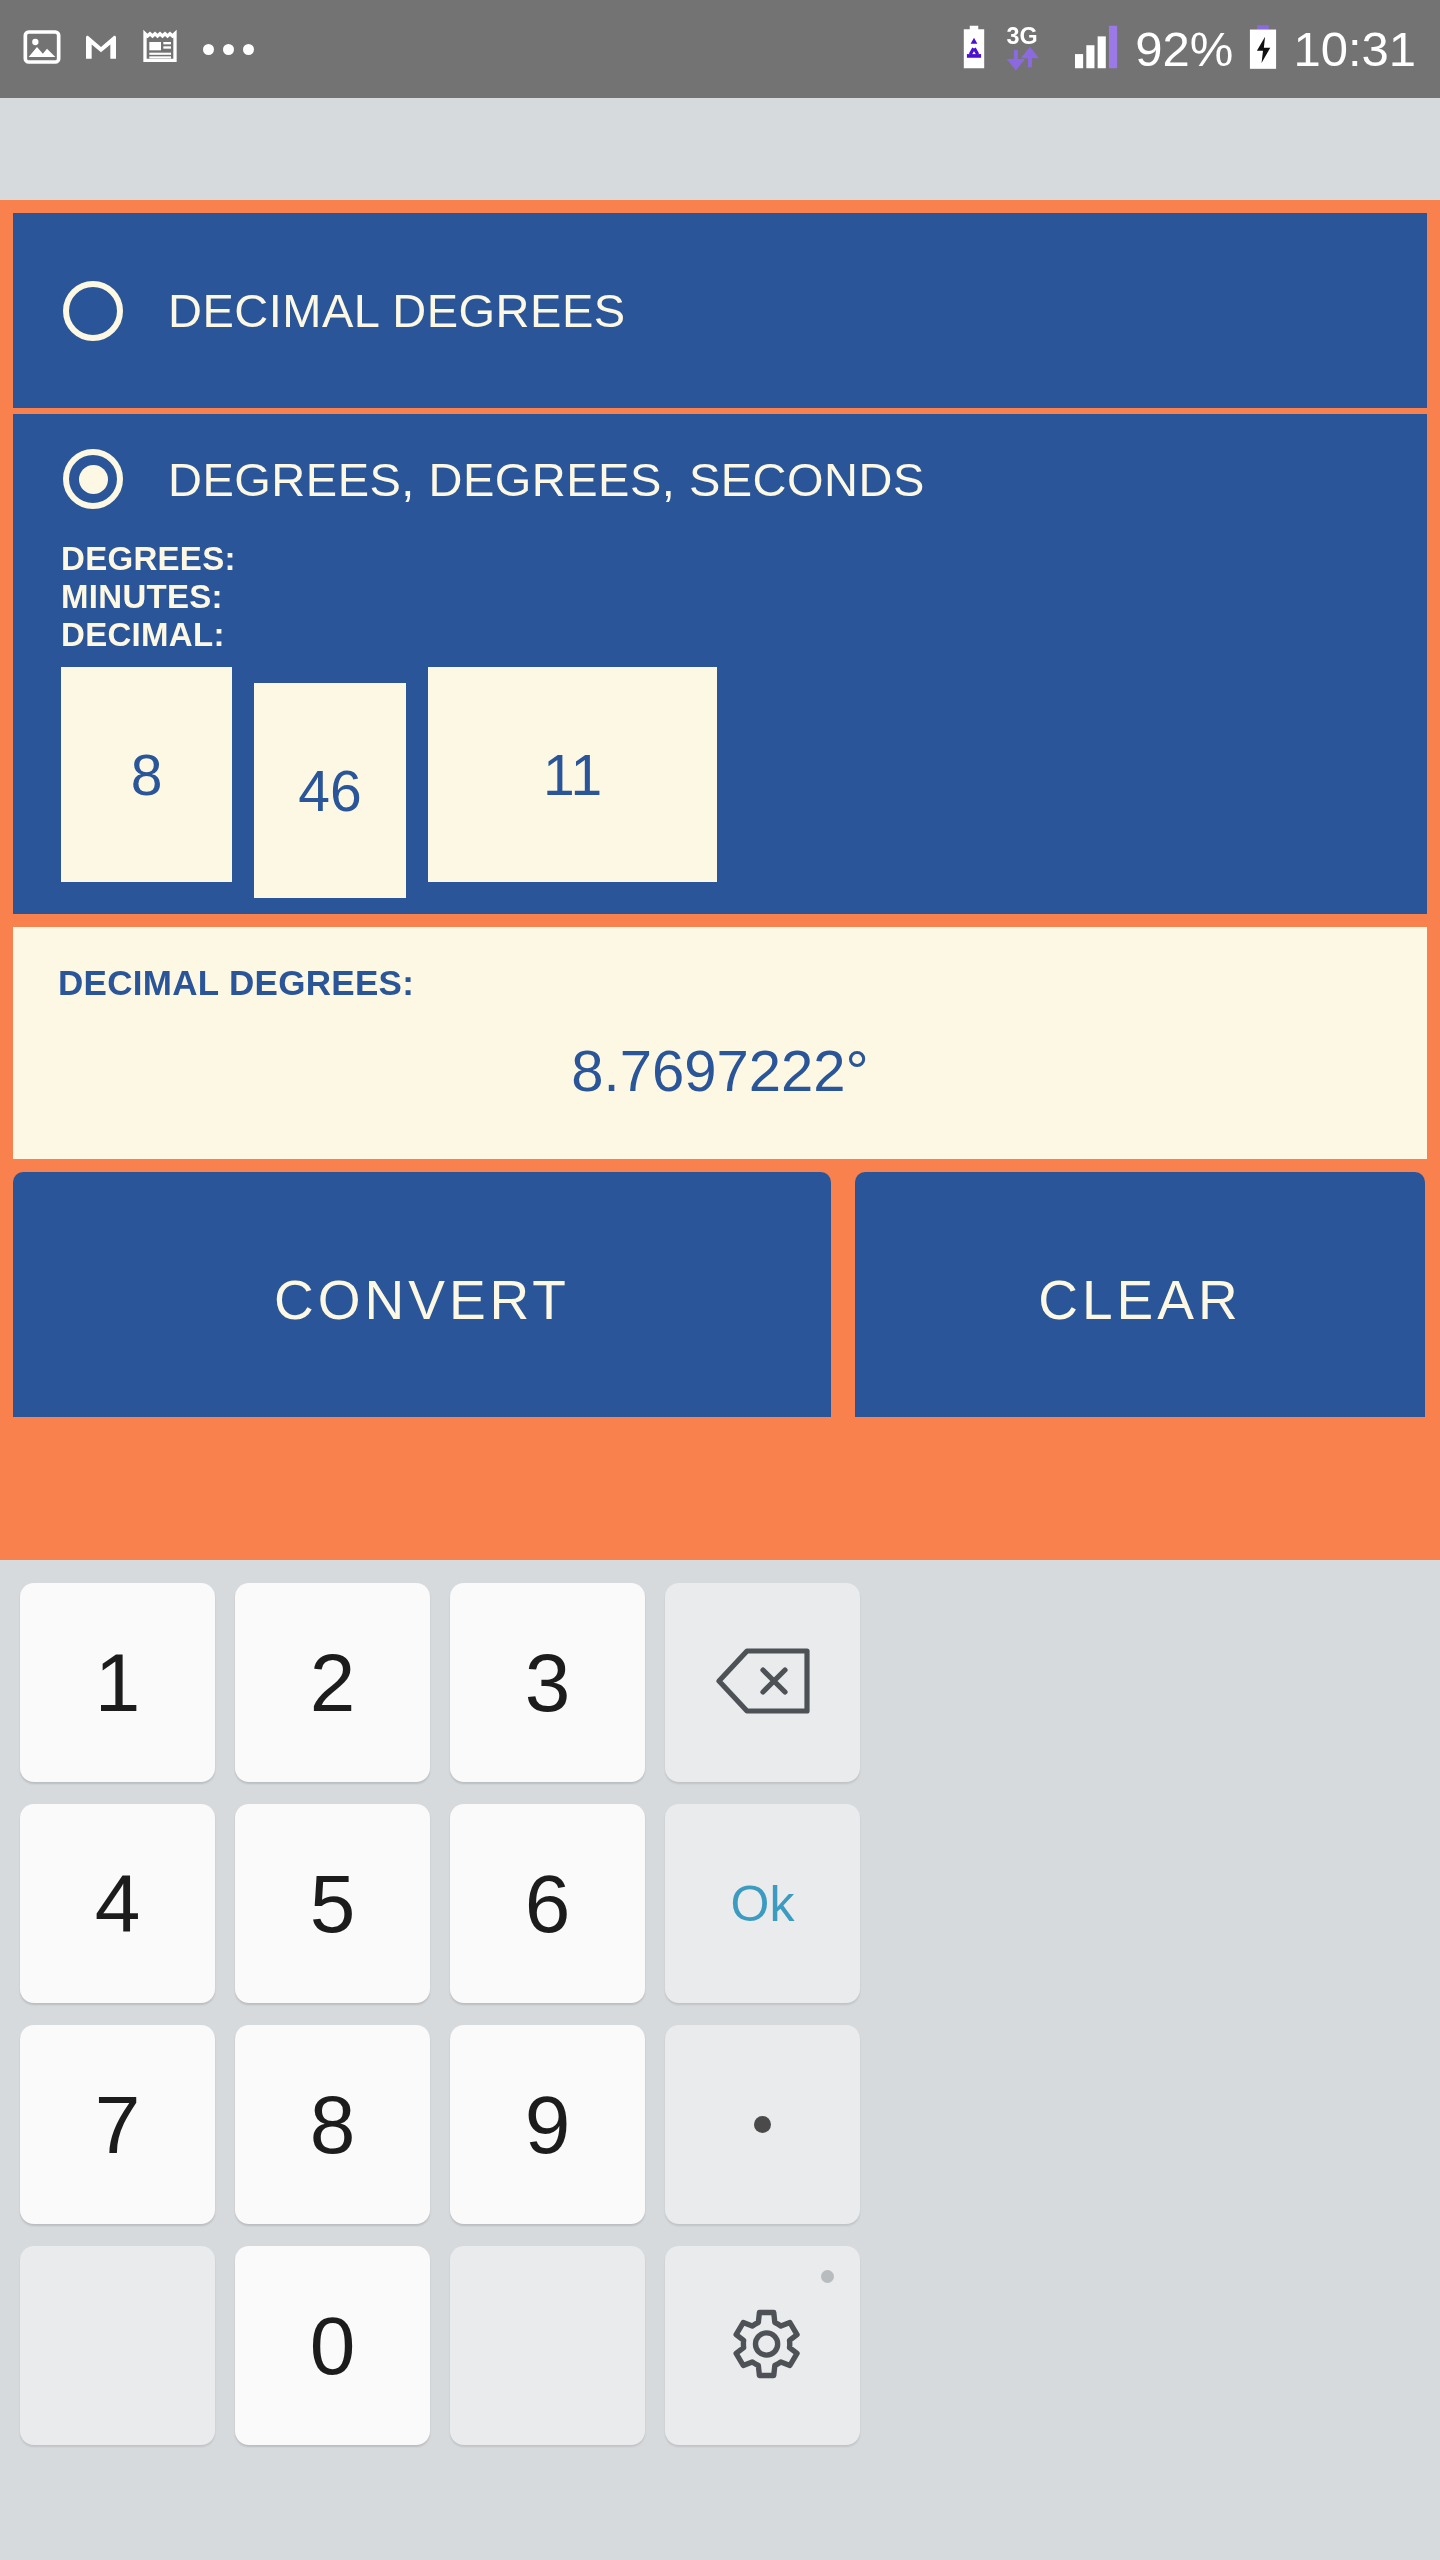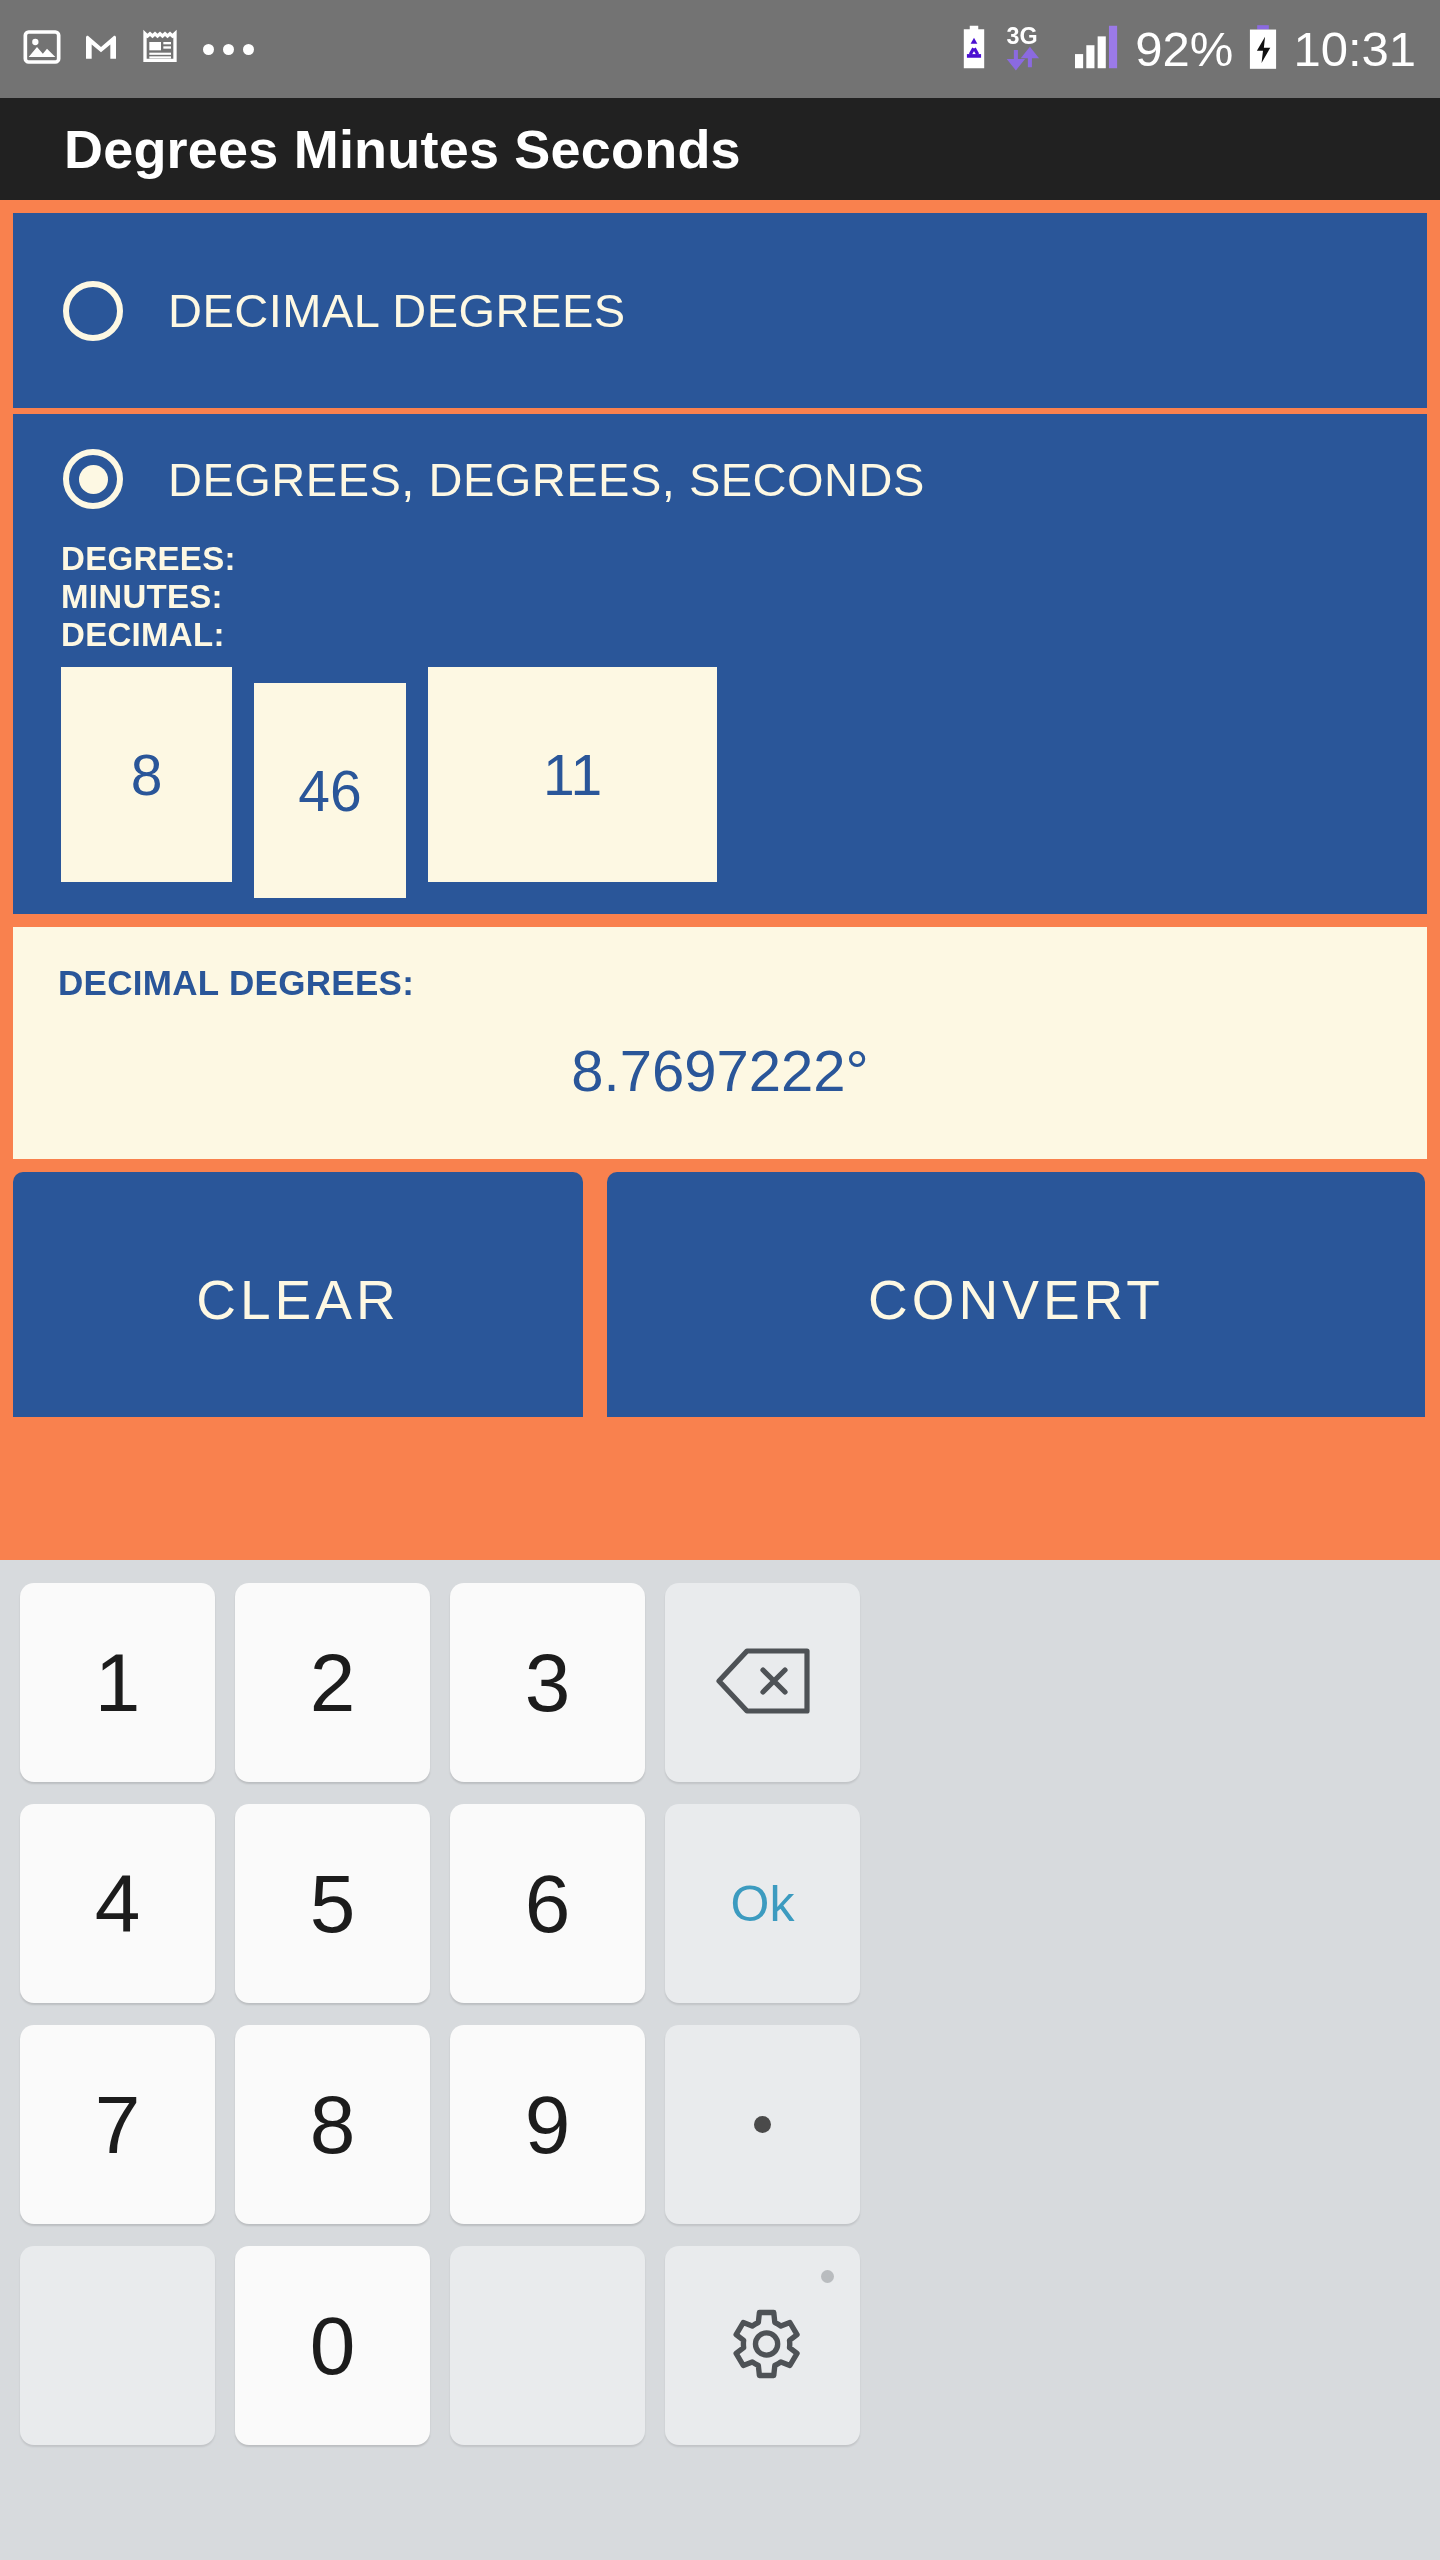--- a/index.html
+++ b/index.html
@@ -214,23 +214,20 @@
         <svg width="32" height="44" viewBox="0 0 22 30">
             <rect x="7" y="0" width="8" height="3" fill="#8b6ae0"></rect>
             <rect x="2" y="3" width="18" height="27" fill="#fff"></rect>
             <path d="M12.4 8l-5.6 9.6h4.2L10 26l6-10.4h-4.4z" fill="#111"></path>
           </svg>
       </span>
       <span class="sb-text">10:31</span>
     </div>
   </div>
 
-  <div class="appbar">
-    <div class="appbar-title">Degrees Minutes Seconds</div>
-  </div>
 
   <div class="orange-wrap">
 
     <div class="blue-panel panel-a">
       <div class="radio-row">
         <span class="radio-outer"></span>
         <span class="radio-label">DECIMAL DEGREES</span>
       </div>
     </div>
 
@@ -260,25 +257,25 @@
         </div>
       </div>
     </div>
 
     <div class="result-panel">
       <div class="result-label">DECIMAL DEGREES:</div>
       <div class="result-value">8.7697222°</div>
     </div>
 
     <div class="btn-row">
+      <div class="btn btn-convert">
+        <span class="btn-text">CONVERT</span>
+      </div>
       <div class="btn btn-clear">
         <span class="btn-text">CLEAR</span>
-      </div>
-      <div class="btn btn-convert">
-        <span class="btn-text">CONVERT</span>
       </div>
     </div>
   </div>
 
   <div class="keyboard">
 
     <div class="kb-row">
       <div class="key">
           <span class="key-num">1</span>
         </div>

